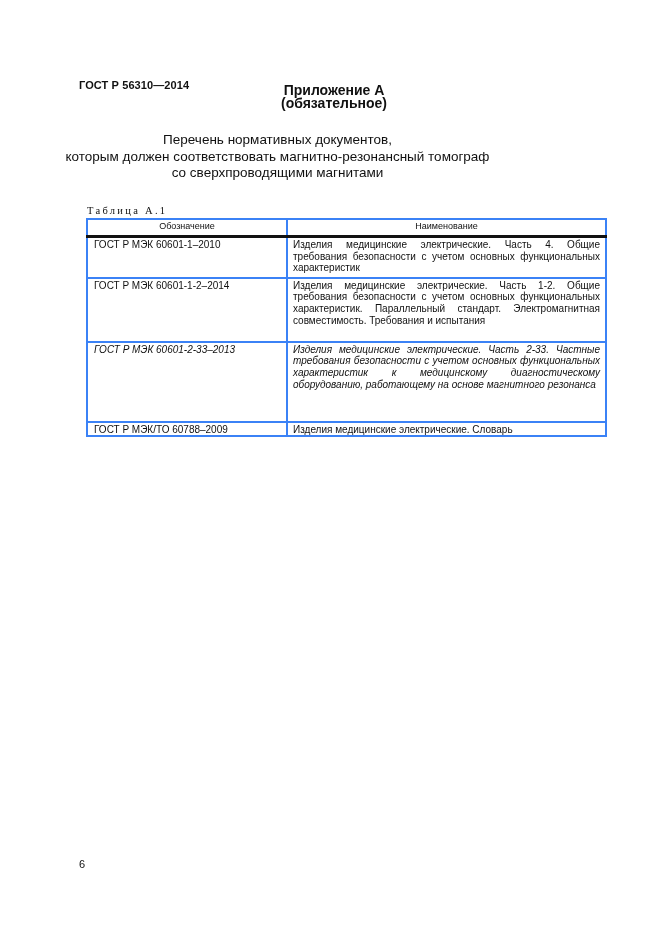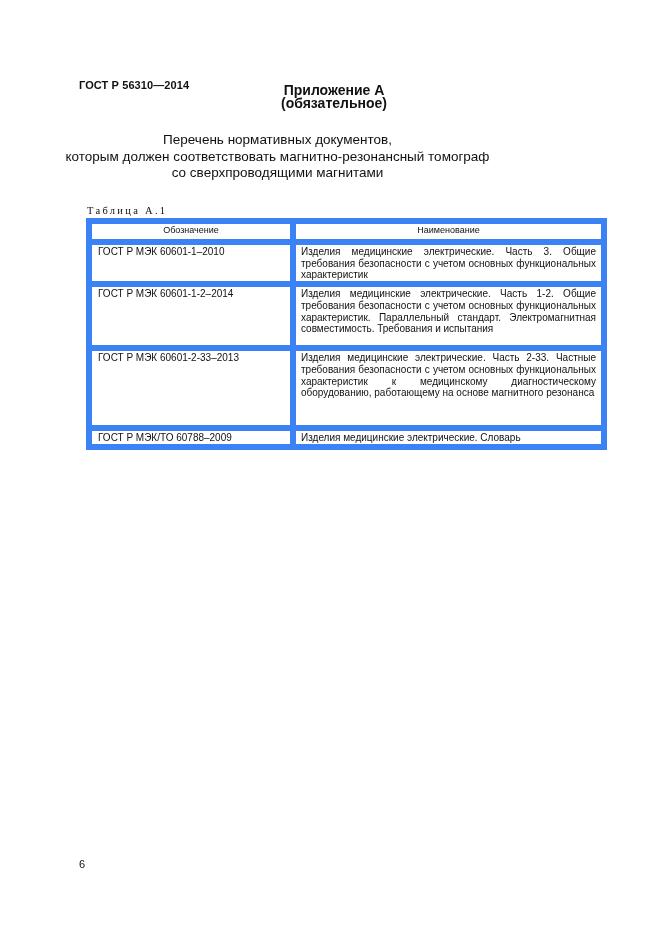--- a/index.html
+++ b/index.html
@@ -57,21 +57,21 @@
     table.norm {
       position: absolute;
       left: 86px;
       top: 218px;
       width: 521px;
       border-collapse: collapse;
       font-size: 10px;
       line-height: 11.7px;
     }
     table.norm th, table.norm td {
-      border: 6px solid #3b82f6;
+      border: 2px solid #3b82f6;
       padding: 0 5px;
       vertical-align: top;
     }
     table.norm th {
       font-weight: normal;
       font-size: 9px;
       height: 14px;
       text-align: center;
       border-bottom: 3px solid #111;
       padding-top: 1px;
@@ -116,27 +116,27 @@
 <table class="norm">
   <thead>
     <tr>
       <th>Обозначение</th>
       <th>Наименование</th>
     </tr>
   </thead>
   <tbody>
     <tr style="height:41px;margin-left:8px;">
       <td class="code">ГОСТ Р МЭК 60601-1–2010</td>
-      <td class="name">Изделия медицинские электрические. Часть 3. Общие требования безопасности с учетом основных функциональных характеристик</td>
+      <td class="name">Изделия медицинские электрические. Часть 4. Общие требования безопасности с учетом основных функциональных характеристик</td>
     </tr>
     <tr style="height:64px;">
       <td class="code">ГОСТ Р МЭК 60601-1-2–2014</td>
       <td class="name">Изделия медицинские электрические. Часть 1-2. Общие требования безопасности с учетом основных функциональных характеристик. Параллельный стандарт. Электромагнитная совместимость. Требования и испытания</td>
     </tr>
-    <tr style="height:80px;">
+    <tr style="height:80px;font-style:italic;">
       <td class="code">ГОСТ Р МЭК 60601-2-33–2013</td>
       <td class="name">Изделия медицинские электрические. Часть 2-33. Частные требования безопасности с учетом основных функциональных характеристик к медицинскому диагностическому оборудованию, работающему на основе магнитного резонанса</td>
     </tr>
     <tr style="height:14px;">
       <td class="code">ГОСТ Р МЭК/ТО 60788–2009</td>
       <td class="name">Изделия медицинские электрические. Словарь</td>
     </tr>
   </tbody>
 </table>
 

